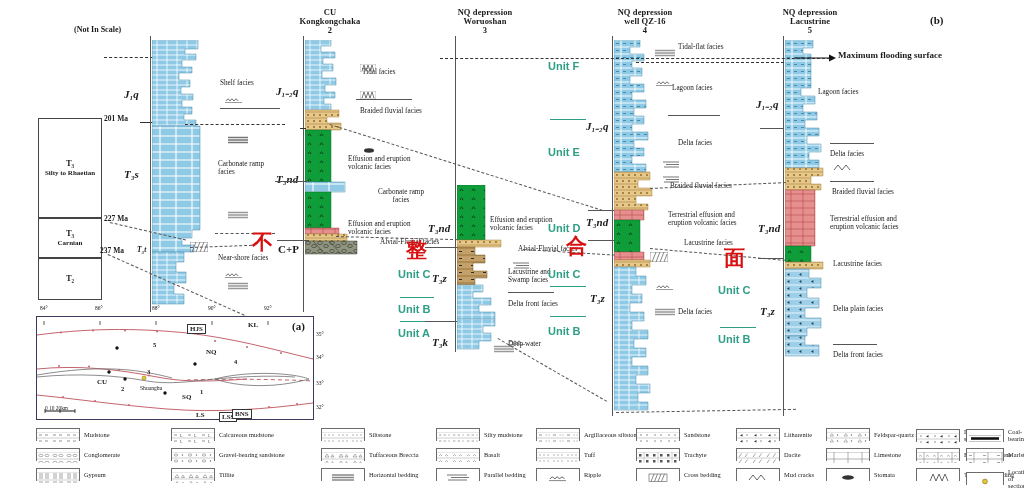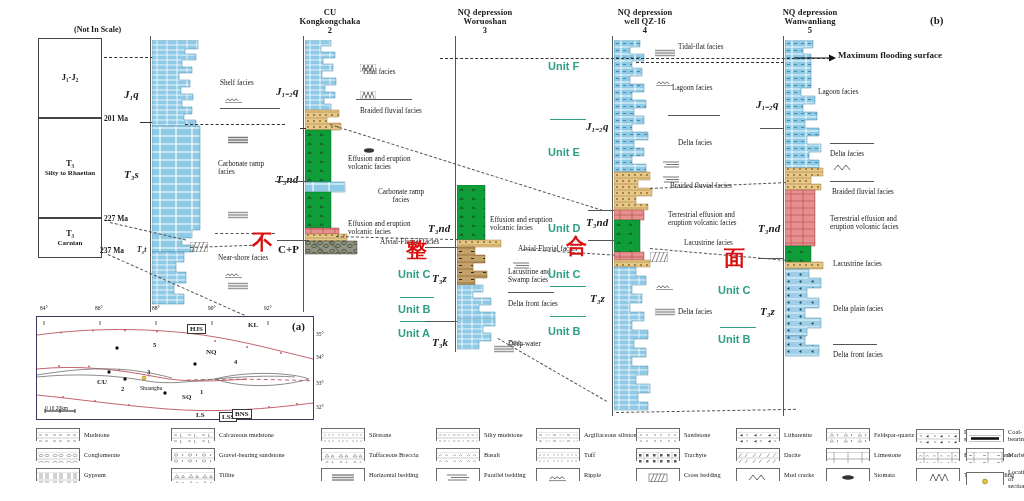--- a/index.html
+++ b/index.html
@@ -35,30 +35,30 @@
 </head>
 <body>
 
 <div id="root">
 
   <div class="abs capb" style="left:930px;top:14px;">(b)</div>
 
   <div class="abs" style="left:74px;top:25px;font-size:8px;font-weight:bold;">(Not In Scale)</div>
 
   <div class="abs" style="left:38px;top:38px;width:64px;height:252px;">
-    <div class="tcell" style="position:absolute;left:0;top:0;width:64px;height:80px;">
-      <span>J₁-J₂</span>
-    </div>
     <div class="tcell" style="position:absolute;left:0;top:80px;width:64px;height:100px;">
       <span>T₃</span>
       <span style="font-size:7px;">Silty to Rhaetian</span>
     </div>
     <div class="tcell" style="position:absolute;left:0;top:180px;width:64px;height:40px;">
       <span>T₃</span>
       <span style="font-size:7px;">Carnian</span>
+    </div>
+    <div class="tcell" style="position:absolute;left:0;top:220px;width:64px;height:42px;">
+      <span>T₂</span>
     </div>
   </div>
 
   <div class="abs" style="left:104px;top:114px;font-size:7.5px;font-weight:bold;">201 Ma</div>
   <div class="abs" style="left:104px;top:214px;font-size:7.5px;font-weight:bold;">227 Ma</div>
   <div class="abs" style="left:100px;top:246px;font-size:7.5px;font-weight:bold;">237 Ma</div>
   <div class="abs fm" style="left:137px;top:245px;font-size:7.5px;">T₃t</div>
 
   <div class="abs dash" style="left:104px;top:57px;width:80px;"></div>
   <div class="abs" style="left:140px;top:122px;width:46px;height:0;border-top:1px solid #333;"></div>
@@ -375,21 +375,21 @@
   <div class="abs" style="left:655px;top:303px;">
     <svg width="20" height="9">
       <path d="M0 1.5h20M0 4h20M0 6.5h20" stroke="#999" stroke-width="1.4"></path>
     </svg>
   </div>
   <div class="abs hline" style="left:588px;top:210px;width:26px;"></div>
   <div class="abs hline" style="left:588px;top:240px;width:26px;"></div>
 
   <div class="abs ttl" style="left:755px;top:8px;width:110px;">
     <div>NQ depression</div>
-    <div>Wanwanliang</div>
+    <div>Lacustrine</div>
     <div>5</div>
   </div>
   <div class="abs vline" style="left:783px;top:36px;height:380px;"></div>
 
   <div class="abs" style="left:785px;top:40px;width:70px;height:330px;">
     <svg width="70" height="330" viewBox="0 0 70 330">
       <path d="M0 0 L28 0 L28 8 L18 8 L18 14 L26 14 L26 48 L16 48 L16 56
                L30 56 L30 64 L18 64 L18 72 L32 72 L32 80 L20 80 L20 88
                L34 88 L34 96 L22 96 L22 104 L36 104 L36 112 L24 112
                L24 120 L34 120 L34 128 L0 128 Z" fill="url(#p-marl)" stroke="#4a88a8" stroke-width=".5"></path>

